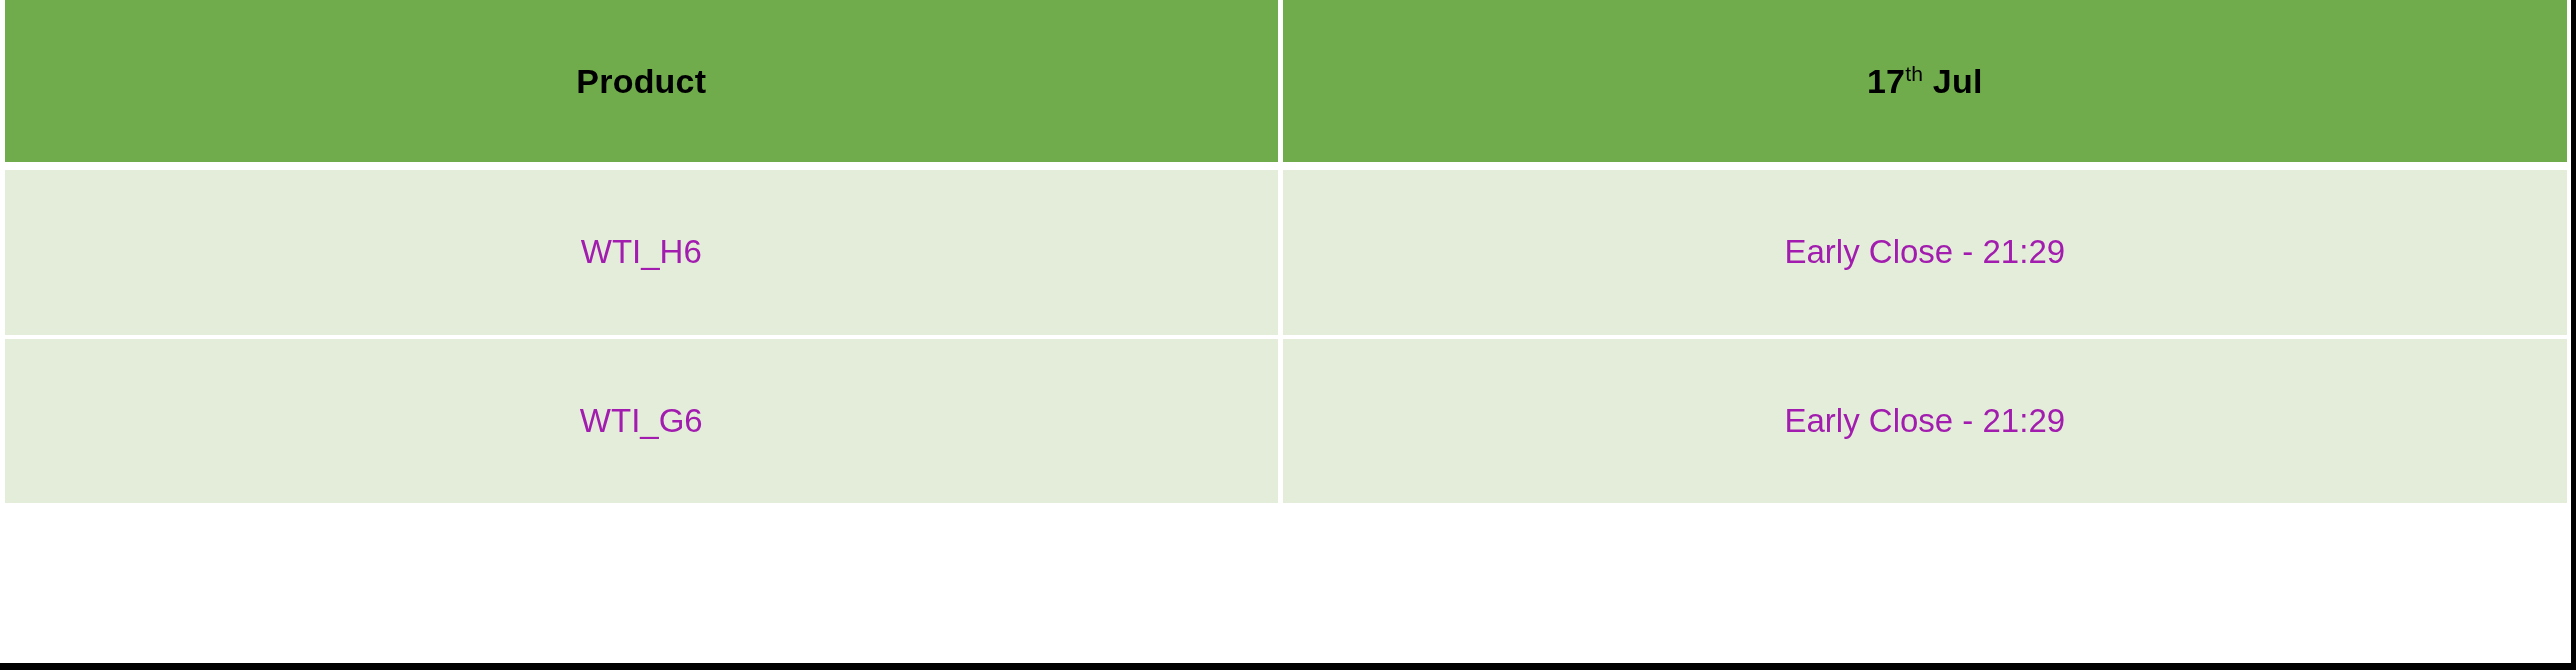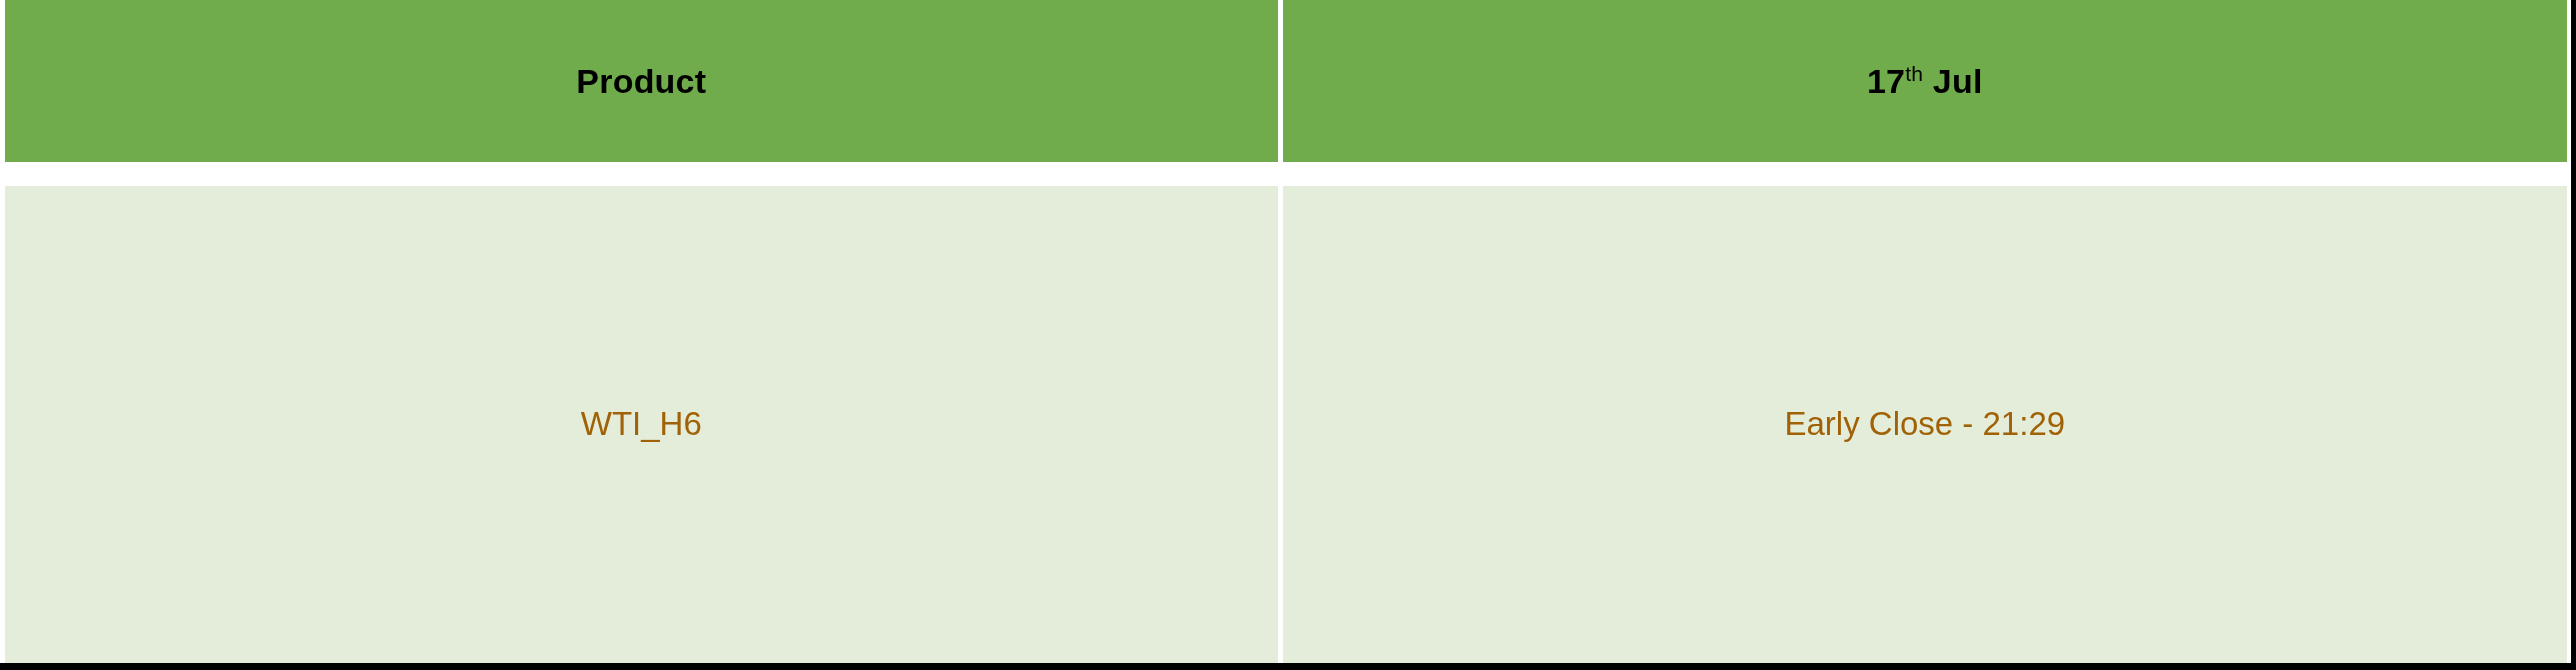--- a/index.html
+++ b/index.html
@@ -36,21 +36,21 @@
     left: 4.8px;
     top: 0px;
     width: 2562px;
     height: 663px;
   }
 
   table.schedule {
     border-collapse: separate;
     border-spacing: 0;
     width: 2562px;
-    height: 663px;
+    height: 503px;
     table-layout: fixed;
   }
 
   table.schedule col.c-product { width: 1275px; }
   table.schedule col.c-date    { width: 1281px; }
 
   
   thead th {
     background: #70AC4B;
     color: #000000;
@@ -79,21 +79,21 @@
   tr.head-gap td {
     height: 8px;
     padding: 0;
     border: 0;
     background: #FFFFFF;
   }
 
   
   tbody td {
     background: #E4EDD9;
-    color: #a16207;
+    color: #a21caf;
     font-size: 33px;
     font-weight: normal;
     text-align: center;
     vertical-align: middle;
     height: 160px;
     padding: 0;
     border: 0;
   }
 
   tbody td.col-product {
@@ -151,20 +151,24 @@
           <tr class="head-gap">
             <td></td>
             <td></td>
           </tr>
 
           <tr class="data-row">
             <td class="col-product">WTI_H6</td>
             <td class="col-date">Early Close - 21:29</td>
           </tr>
 
+          <tr class="data-row">
+            <td class="col-product">WTI_G6</td>
+            <td class="col-date">Early Close - 21:29</td>
+          </tr>
 
 
         </tbody>
       </table>
 
     </div>
   </div>
 
   <div id="bottom-bar"></div>
   <div id="right-bar"></div>

